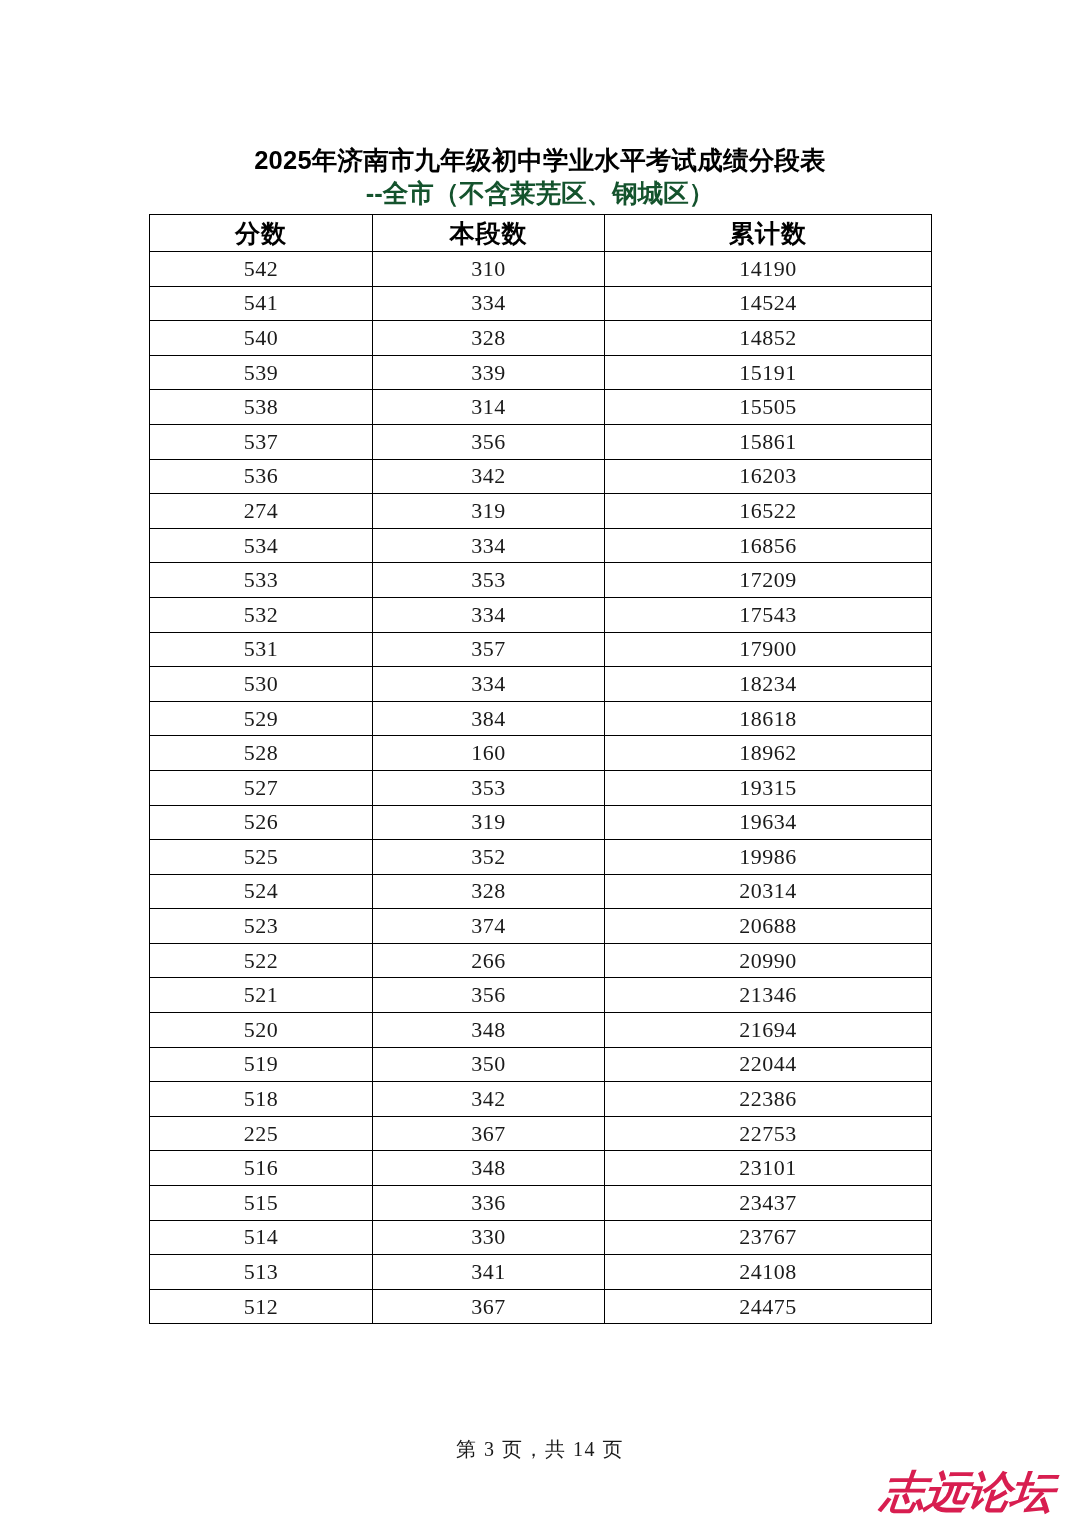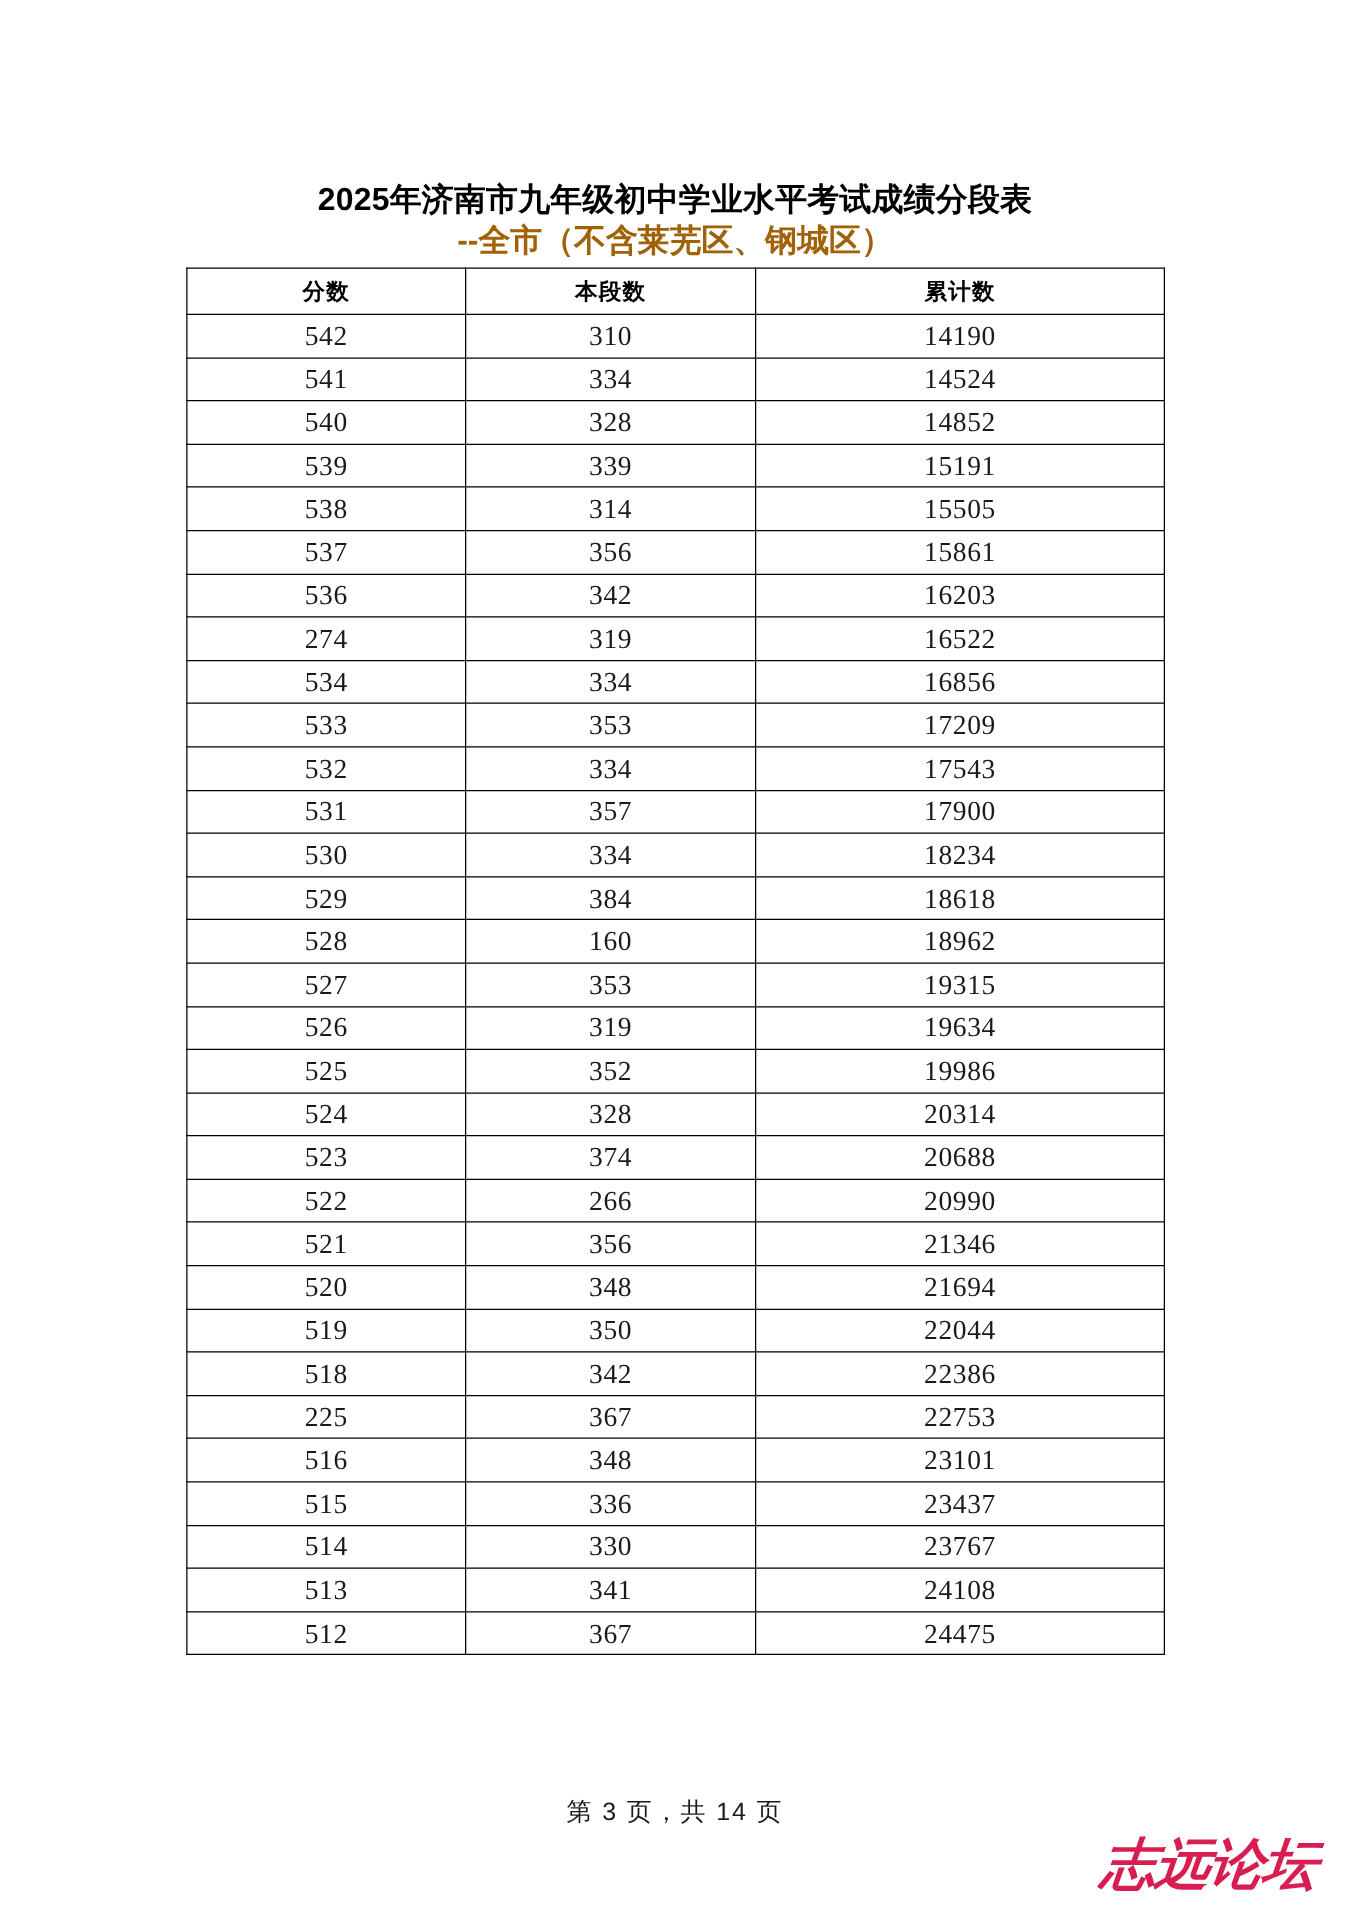--- a/index.html
+++ b/index.html
@@ -38,21 +38,21 @@
     line-height: 33px;
     letter-spacing: 0.2px;
     color: #000;
     white-space: nowrap;
   }
   .title-line-2 {
     font-family: "Liberation Sans", "DejaVu Sans", sans-serif;
     font-weight: bold;
     font-size: 25.5px;
     line-height: 33px;
-    color: #a16207;
+    color: #14532d;
     white-space: nowrap;
   }
 
   
   .table-wrap {
     position: absolute;
     left: 149px;
     top: 214px;
     width: 782px;
   }
@@ -70,40 +70,40 @@
     border: 1.6px solid #000000;
     text-align: center;
     vertical-align: middle;
     padding: 0;
     background: #ffffff;
   }
   table.score-table th {
     height: 36px;
     font-family: "Liberation Sans", "DejaVu Sans", sans-serif;
     font-weight: bold;
-    font-size: 18px;
+    font-size: 25px;
     letter-spacing: 1px;
   }
   table.score-table td {
     height: 33.6px;
     font-family: "Liberation Serif", "DejaVu Serif", serif;
     font-weight: normal;
     font-size: 22px;
     color: #1a1a1a;
     letter-spacing: 0.5px;
   }
 
   
   .footer {
     position: absolute;
     left: 0;
     top: 1436px;
     width: 1080px;
     text-align: center;
-    font-family: Liberation Sans, sans-serif;
+    font-family: Liberation Serif, serif;
     font-size: 20px;
     color: #1a1a1a;
     letter-spacing: 1.5px;
   }
 
   
   .watermark {
     position: absolute;
     left: 868px;
     top: 1464px;

